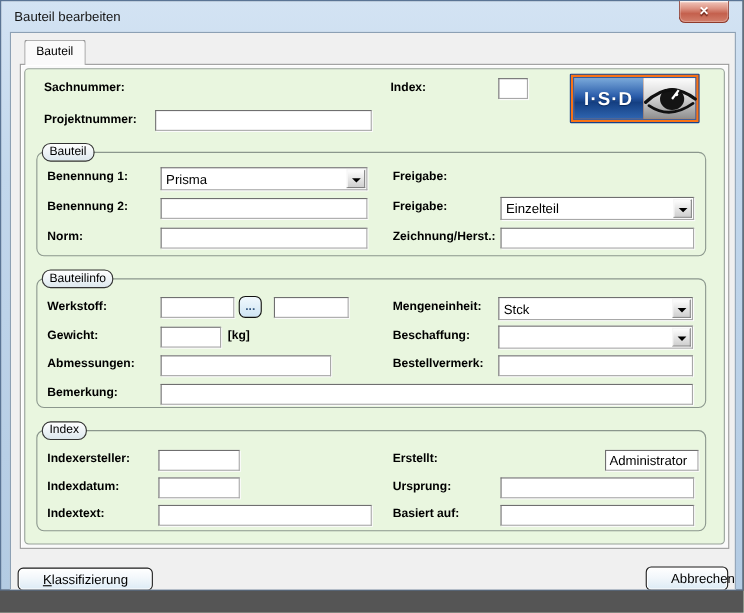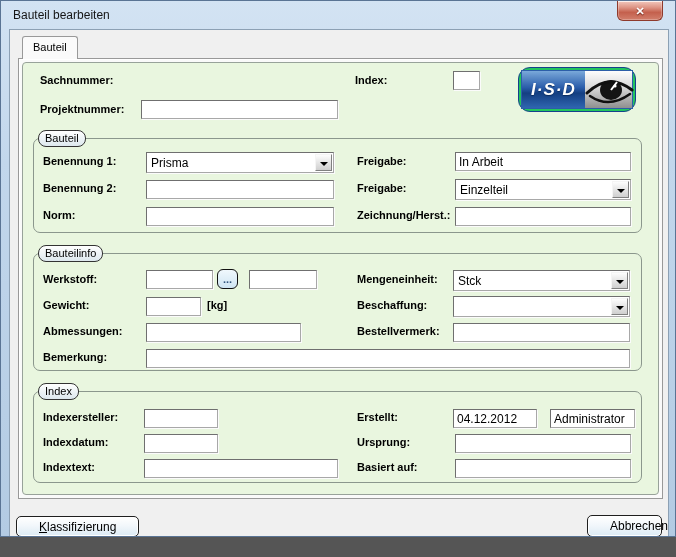--- a/index.html
+++ b/index.html
@@ -78,21 +78,21 @@
     background:linear-gradient(180deg,#ffffff 0%,#f2f7fb 45%,#dcebf5 100%);
     border:1px solid #1f1f1f;border-radius:5px;
     font-family:"Liberation Sans",sans-serif;font-size:12px;color:#000;
     box-shadow:inset 0 0 0 1px #fff;cursor:pointer;
   }
   .btn span{display:block;}
   .btn-klass span::first-letter{text-decoration:underline;}
   .btn-ok{outline:1px dotted #333;outline-offset:-4px;}
   .logo{
     position:absolute;left:495px;top:4px;width:118px;height:45px;
-    border:1px solid #16418c;border-radius:12px;background:#22c55e;padding:2px;font-style:italic;
+    border:1px solid #16418c;border-radius:1px;background:#f97316;padding:2px;
   }
   .logo-in{position:relative;width:100%;height:100%;display:flex;border:1px solid #2d5ea8;}
   .logo-blue{
     width:57%;height:100%;
     background:linear-gradient(180deg,#7aa9da 0%,#2a5caa 45%,#143f82 60%,#2f65b0 100%);
     display:flex;align-items:center;justify-content:center;
   }
   .logo-blue span{color:#fff;font-weight:bold;font-size:17px;letter-spacing:1px;text-shadow:0 1px 1px #0a2a5c;}
   .logo-eye{width:43%;height:100%;background:linear-gradient(180deg,#fdfdfd 0%,#d8d8d8 45%,#8f8f8f 100%);}
 </style>
@@ -143,21 +143,20 @@
           <span class="pill">Bauteil</span>
         </div>
         <span class="lbl" style="left:20px;top:92px;">Benennung 1:</span>
         <div class="combo" style="left:123px;top:89px;width:188px;">
           <span class="val">Prisma</span>
           <span class="arrow">
               <i></i>
             </span>
         </div>
         <span class="lbl" style="left:334px;top:92px;">Freigabe:</span>
-        <input class="txt" style="left: 432px; top: 89px; width: 176px;" value="In Arbeit">
 
         <span class="lbl" style="left:20px;top:119px;">Benennung 2:</span>
         <input class="txt" style="left: 123px; top: 117px; width: 188px;" value="">
         <span class="lbl" style="left:334px;top:119px;">Freigabe:</span>
         <div class="combo" style="left:432px;top:116px;width:176px;">
           <span class="val">Einzelteil</span>
           <span class="arrow">
               <i></i>
             </span>
         </div>
@@ -202,21 +201,20 @@
 
         <span class="lbl" style="left:20px;top:288px;">Bemerkung:</span>
         <input class="txt" style="left: 123px; top: 286px; width: 484px;" value="">
 
         <div class="group" style="left:10px;top:328px;width:609px;height:92px;">
           <span class="pill">Index</span>
         </div>
         <span class="lbl" style="left:20px;top:348px;">Indexersteller:</span>
         <input class="txt" style="left: 121px; top: 346px; width: 74px;" value="">
         <span class="lbl" style="left:334px;top:348px;">Erstellt:</span>
-        <input class="txt" style="left: 430px; top: 346px; width: 84px;" value="04.12.2012">
         <input class="txt" style="left: 527px; top: 346px; width: 85px;" value="Administrator">
 
         <span class="lbl" style="left:20px;top:373px;">Indexdatum:</span>
         <input class="txt" style="left: 121px; top: 371px; width: 74px;" value="">
         <span class="lbl" style="left:334px;top:373px;">Ursprung:</span>
         <input class="txt" style="left: 432px; top: 371px; width: 176px;" value="">
 
         <span class="lbl" style="left:20px;top:398px;">Indextext:</span>
         <input class="txt" style="left: 121px; top: 396px; width: 194px;" value="">
         <span class="lbl" style="left:334px;top:398px;">Basiert auf:</span>

